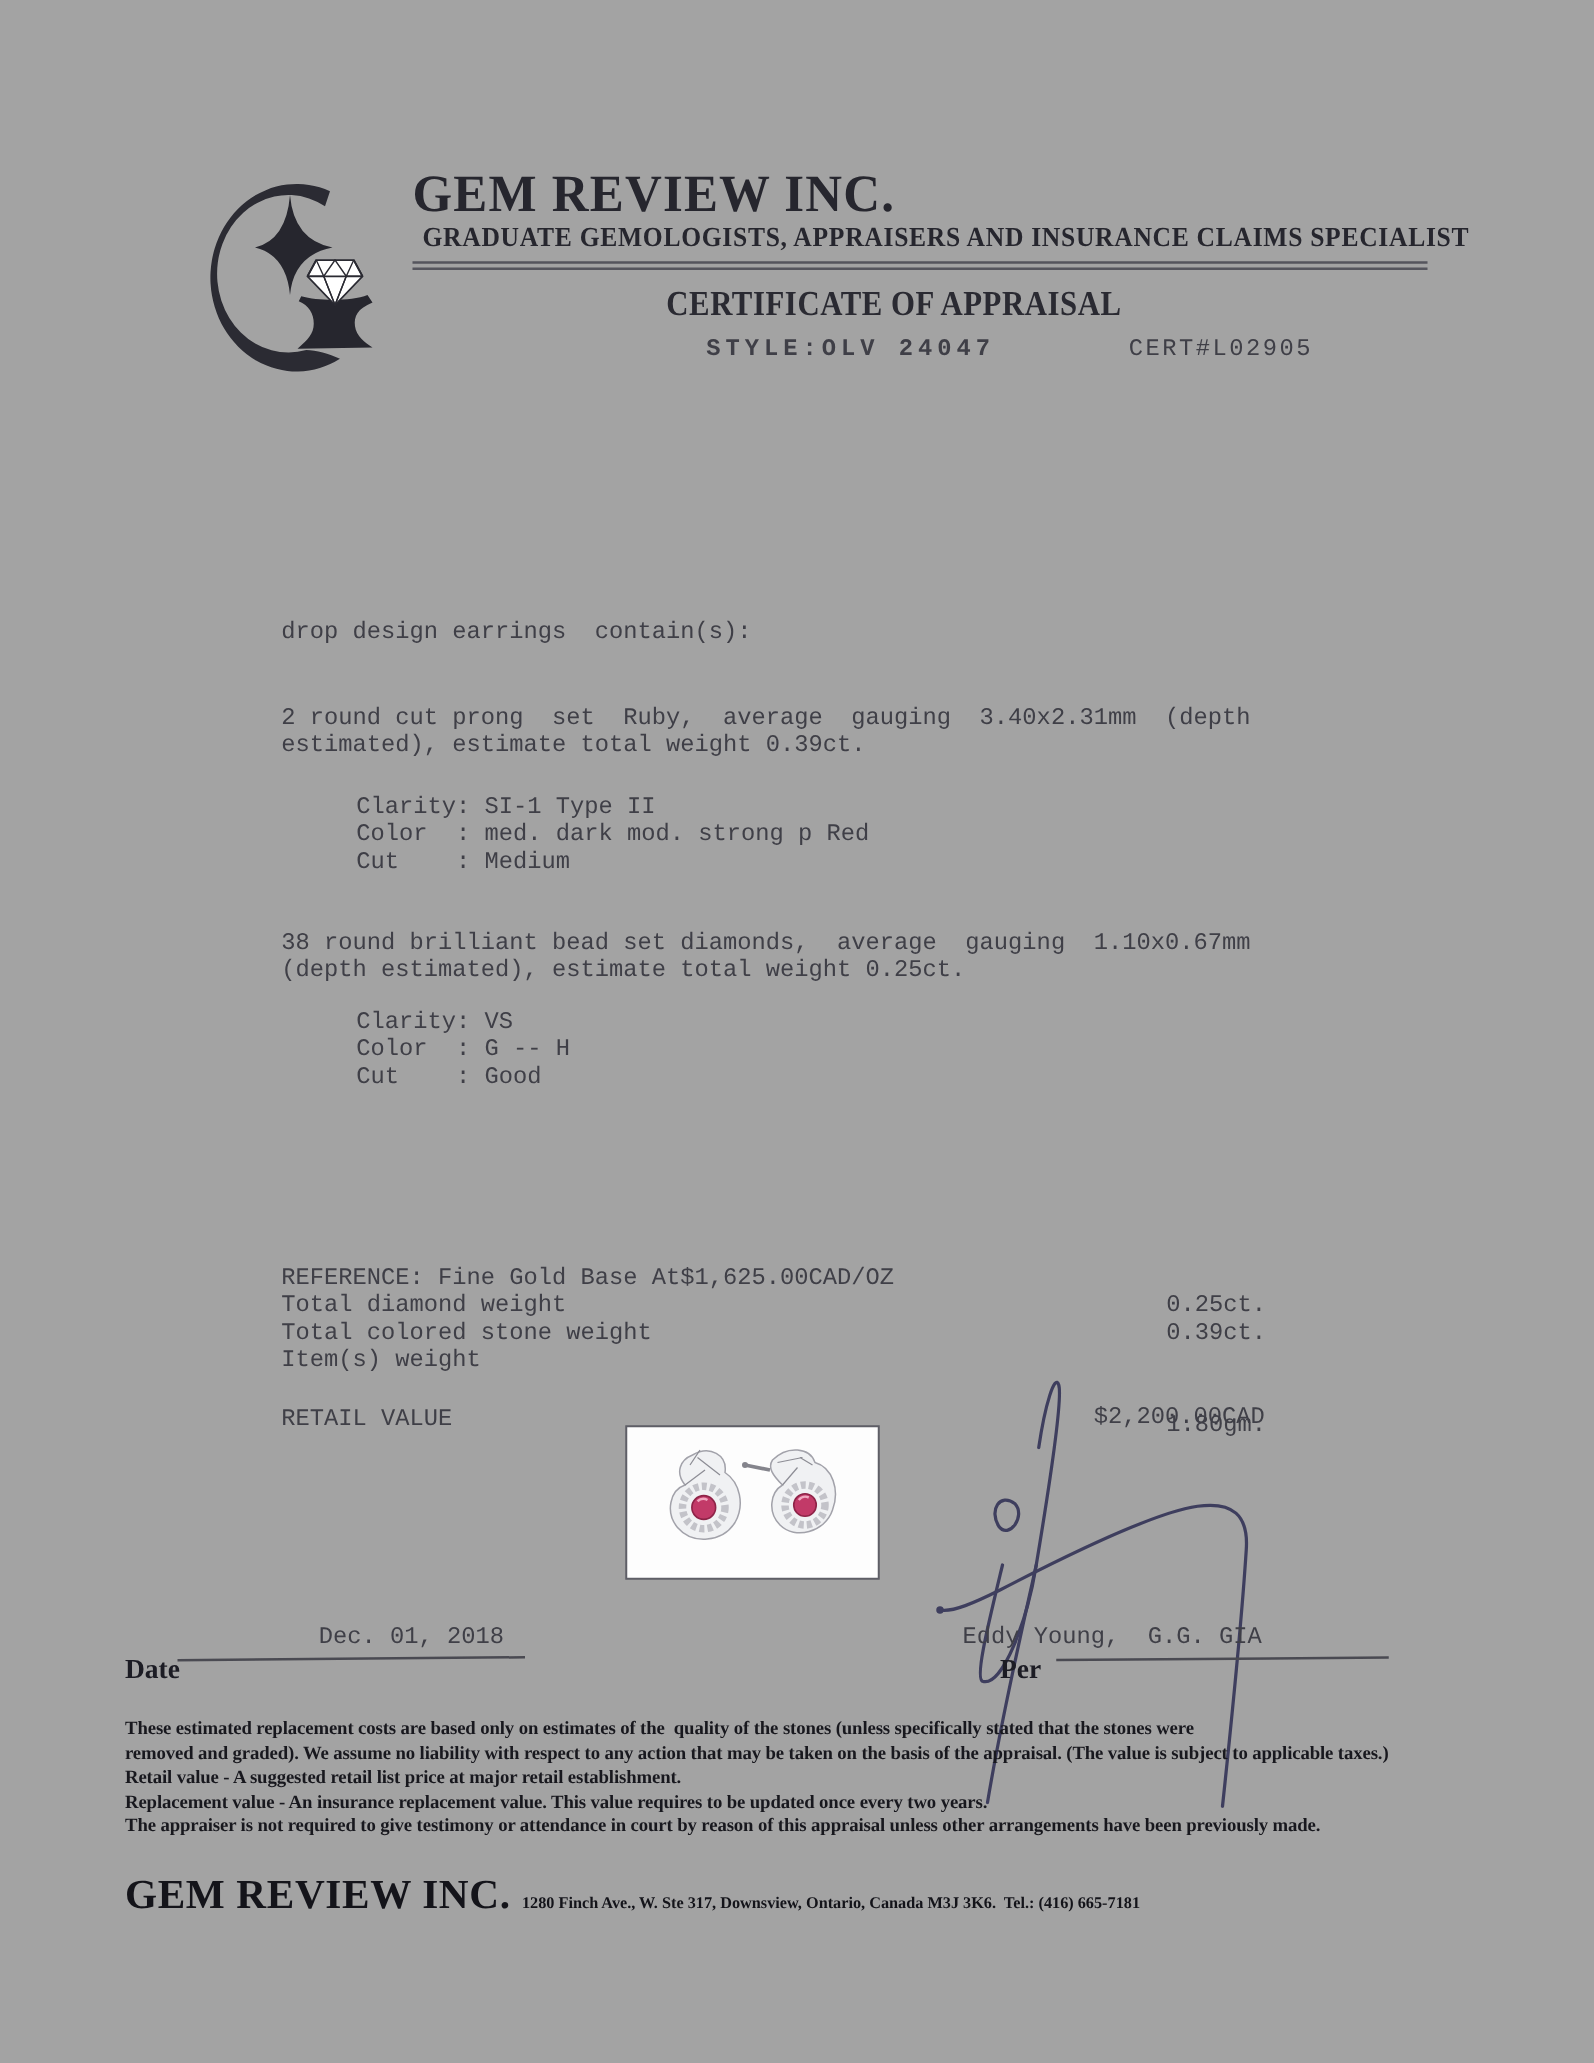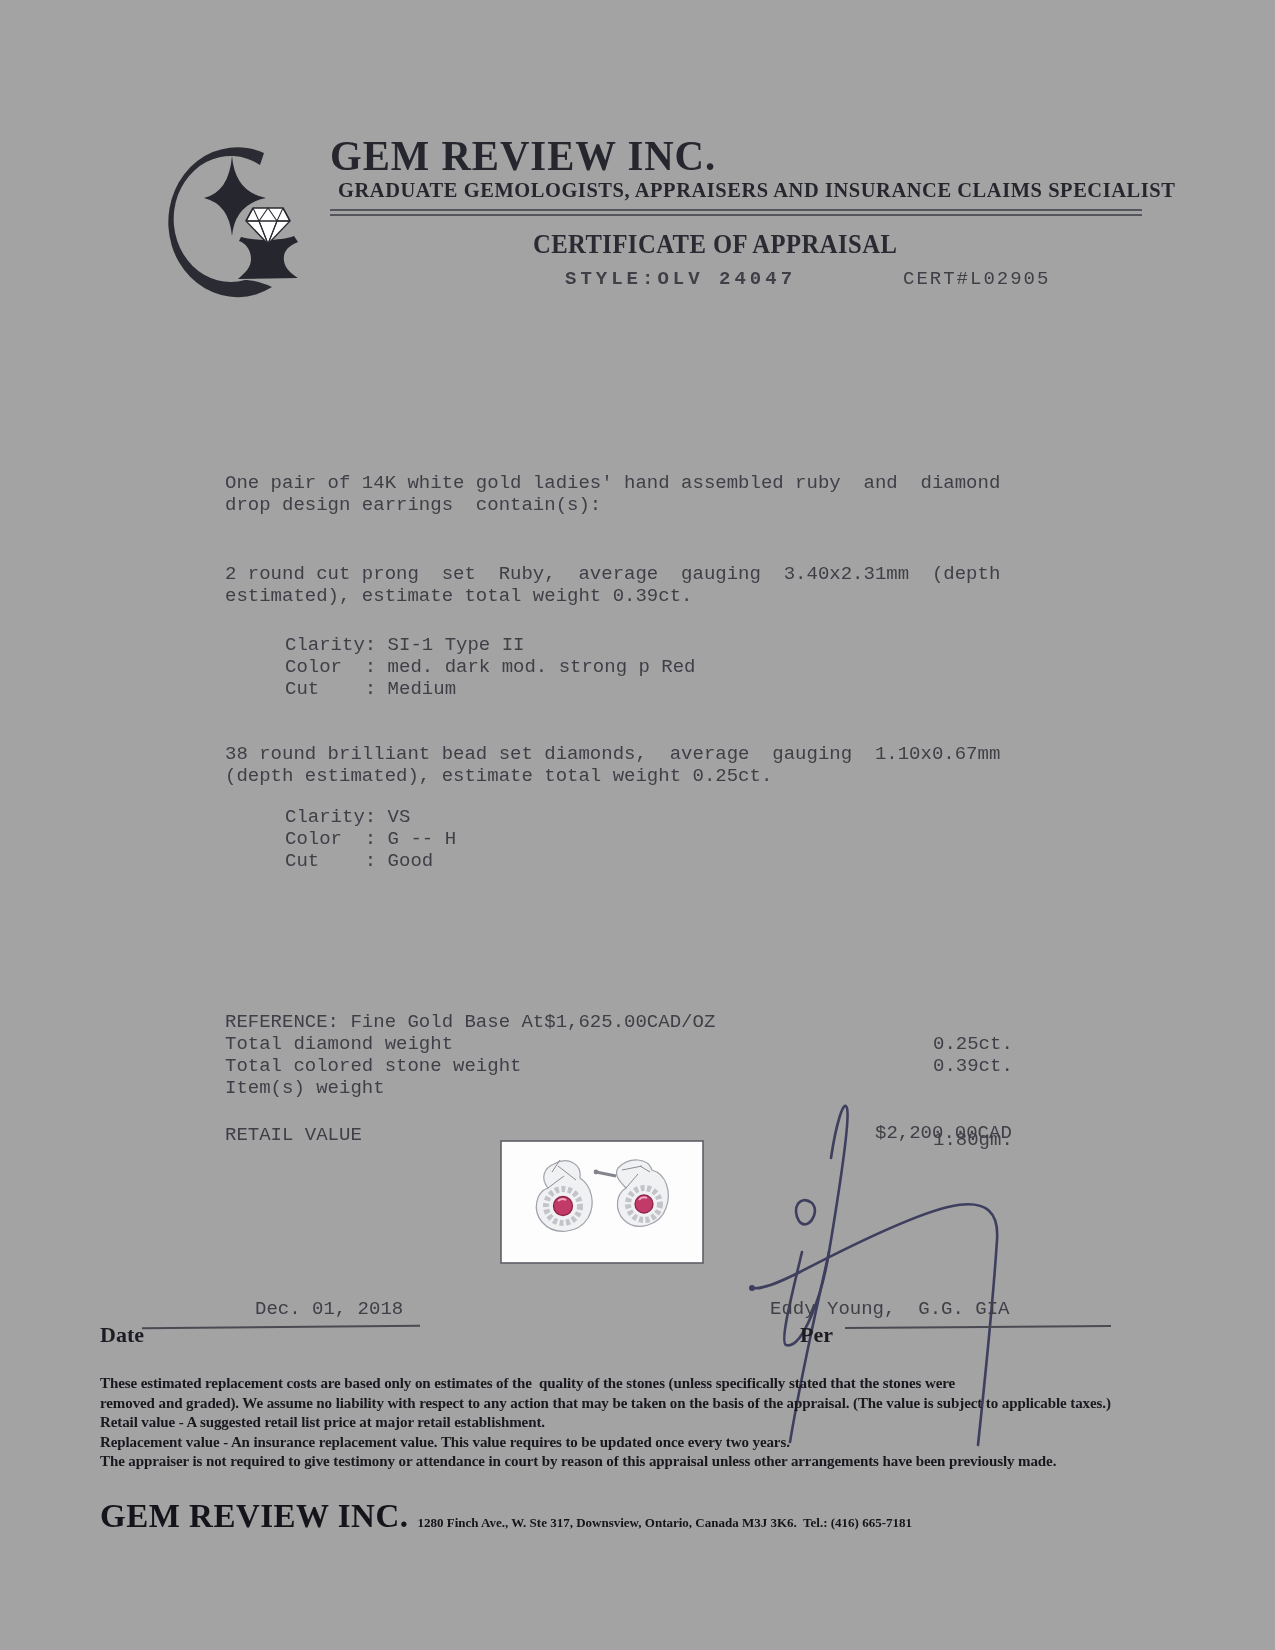--- a/index.html
+++ b/index.html
@@ -66,21 +66,20 @@
   </svg>
 
   <div class="abs company-name" style="left:330px;top:132px;">GEM REVIEW INC.</div>
   <div class="abs tagline" style="left:338px;top:177px;">GRADUATE GEMOLOGISTS, APPRAISERS AND INSURANCE CLAIMS SPECIALIST</div>
   <div class="abs dbl-rule" style="left:330px;top:209px;width:812px;"></div>
 
   <div class="abs cert-title" style="left:533px;top:228px;">CERTIFICATE OF APPRAISAL</div>
   <div class="abs mono style-no" style="left:565px;top:268px;">STYLE:OLV 24047</div>
   <div class="abs mono cert-no" style="left:903px;top:268px;">CERT#L02905</div>
 
-  <div class="abs mono" style="left:225px;top:472px;">One pair of 14K white gold ladies' hand assembled ruby  and  diamond</div>
   <div class="abs mono" style="left:225px;top:494px;">drop design earrings  contain(s):</div>
 
   <div class="abs mono" style="left:225px;top:563px;">2 round cut prong  set  Ruby,  average  gauging  3.40x2.31mm  (depth</div>
   <div class="abs mono" style="left:225px;top:585px;">estimated), estimate total weight 0.39ct.</div>
   <div class="abs mono" style="left:285px;top:634px;">Clarity: SI-1 Type II</div>
   <div class="abs mono" style="left:285px;top:656px;">Color  : med. dark mod. strong p Red</div>
   <div class="abs mono" style="left:285px;top:678px;">Cut    : Medium</div>
 
   <div class="abs mono" style="left:225px;top:743px;">38 round brilliant bead set diamonds,  average  gauging  1.10x0.67mm</div>
   <div class="abs mono" style="left:225px;top:765px;">(depth estimated), estimate total weight 0.25ct.</div>

